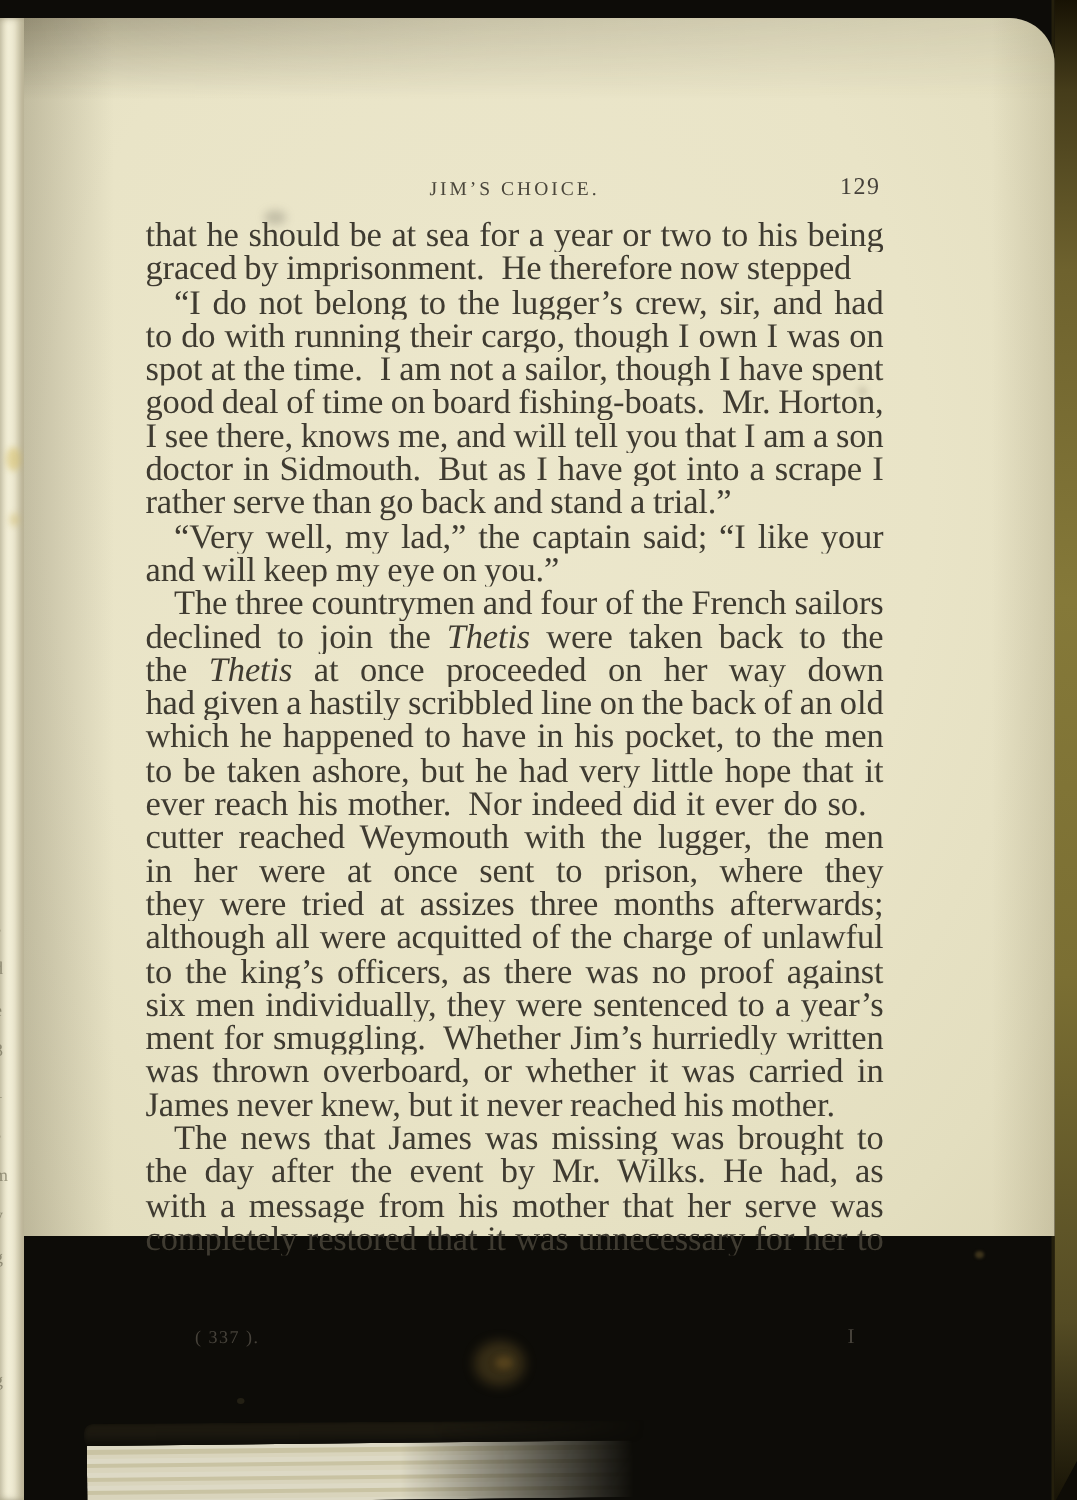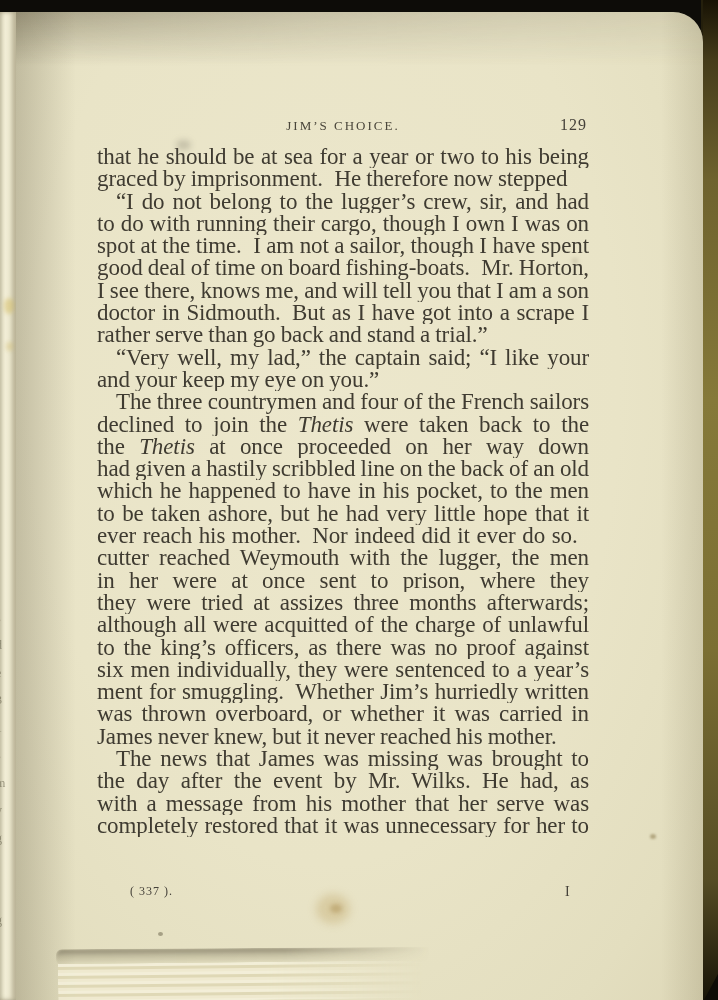--- a/index.html
+++ b/index.html
@@ -14,21 +14,21 @@
     background:linear-gradient(to right,#e3ddc0 0,#f1edd6 35%,#efeacf 100%);
     box-shadow:inset -4px 0 5px rgba(95,85,52,.38), inset 2px 0 3px rgba(0,0,0,.12);
     overflow:hidden;z-index:3;
   }
   .bleed-char{
     position:absolute;left:-4px;font-size:12px;color:rgba(88,83,62,.55);
     font-family:"Liberation Serif", serif;
   }
   
   .page{
-    position:absolute;left:16px;top:12px;width:687px;height:988px;
+    position:absolute;left:16px;top:12px;width:687px;height:812px;
     background:radial-gradient(ellipse at 45% 38%, #ece7cc 0%, #e9e4c7 55%, #e3debf 85%, #ded8b8 100%);
     border-top-right-radius:30px;
     z-index:2;
   }
   .top-shadow{
     position:absolute;left:0;top:0;width:100%;height:60px;
     background:linear-gradient(to bottom, rgba(58,50,30,.34), rgba(58,50,30,0) 90%);
     -webkit-mask-image:linear-gradient(to right, black 0%, rgba(0,0,0,.55) 45%, rgba(0,0,0,.25) 100%);
     mask-image:linear-gradient(to right, black 0%, rgba(0,0,0,.55) 45%, rgba(0,0,0,.25) 100%);
     border-top-right-radius:30px;
@@ -135,21 +135,21 @@
         <div class="bodyline"><span>that he should be at sea for a year or two to his being dis-</span></div>
         <div class="bodyline end"><span>graced by imprisonment. He therefore now stepped forward.</span></div>
         <div class="bodyline indent"><span>“I do not belong to the lugger’s crew, sir, and had nothing</span></div>
         <div class="bodyline"><span>to do with running their cargo, though I own I was on the</span></div>
         <div class="bodyline"><span>spot at the time. I am not a sailor, though I have spent a</span></div>
         <div class="bodyline"><span>good deal of time on board fishing-boats. Mr. Horton, whom</span></div>
         <div class="bodyline"><span>I see there, knows me, and will tell you that I am a son of a</span></div>
         <div class="bodyline"><span>doctor in Sidmouth. But as I have got into a scrape I would</span></div>
         <div class="bodyline end"><span>rather serve than go back and stand a trial.”</span></div>
         <div class="bodyline indent"><span>“Very well, my lad,” the captain said; “I like your spirit,</span></div>
-        <div class="bodyline end"><span>and your keep my eye on you.”</span></div>
+        <div class="bodyline end"><span>and will keep my eye on you.”</span></div>
         <div class="bodyline indent"><span>The three countrymen and four of the French sailors who</span></div>
         <div class="bodyline"><span>declined to join the </span><i>Thetis</i><span> were taken back to the cutter, and</span></div>
         <div class="bodyline"><span>the </span><i>Thetis</i><span> at once proceeded on her way down channel. James</span></div>
         <div class="bodyline"><span>had given a hastily scribbled line on the back of an old letter</span></div>
         <div class="bodyline"><span>which he happened to have in his pocket, to the men who were</span></div>
         <div class="bodyline"><span>to be taken ashore, but he had very little hope that it would</span></div>
         <div class="bodyline"><span>ever reach his mother. Nor indeed did it ever do so. When the</span></div>
         <div class="bodyline"><span>cutter reached Weymouth with the lugger, the men captured</span></div>
         <div class="bodyline"><span>in her were at once sent to prison, where they remained until</span></div>
         <div class="bodyline"><span>they were tried at assizes three months afterwards; and</span></div>

